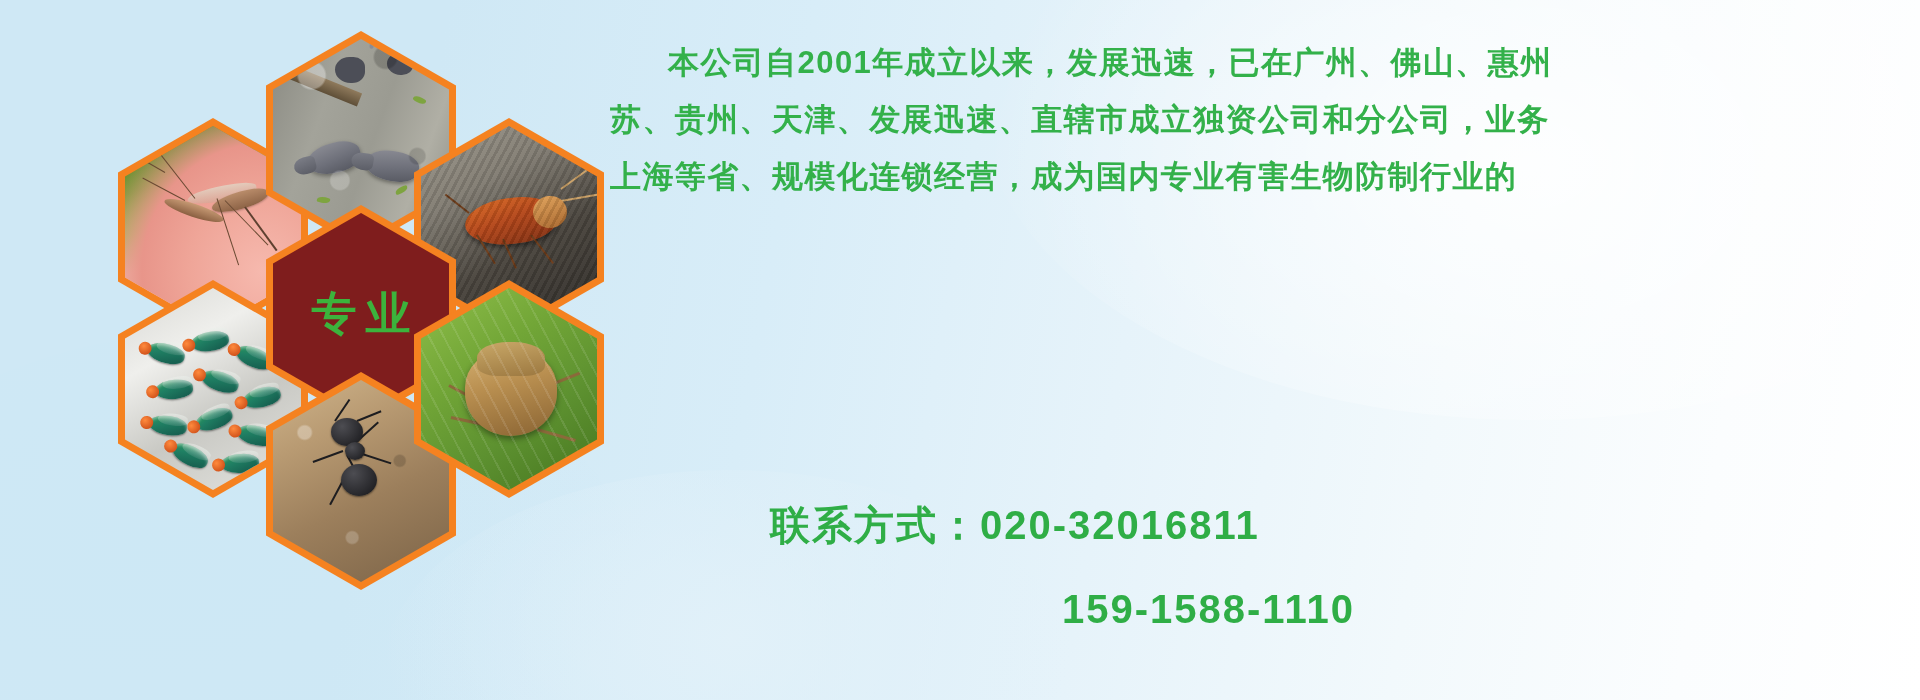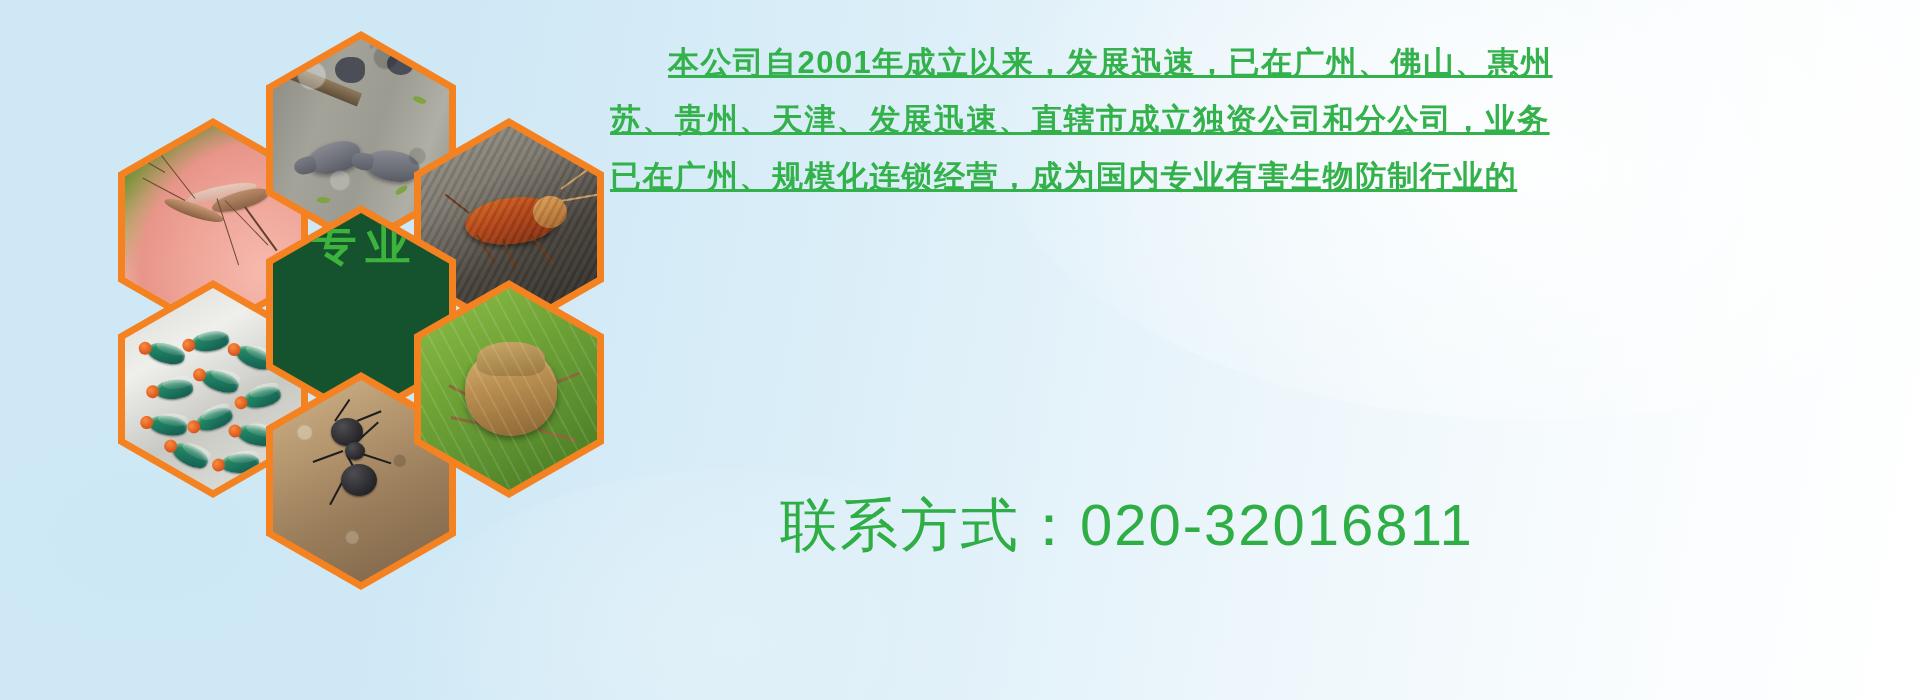--- a/index.html
+++ b/index.html
@@ -79,24 +79,24 @@
   .hex-mosquito  { left: 40px;  top: 118px; }
   .hex-rats      { left: 188px; top: 31px;  }
   .hex-roach     { left: 336px; top: 118px; }
   .hex-center    { left: 188px; top: 205px; }
   .hex-flies     { left: 40px;  top: 280px; }
   .hex-stinkbug  { left: 336px; top: 280px; }
   .hex-ant       { left: 188px; top: 372px; }
 
   
   .hex-center .inner {
-    background: #14532d;
+    background: #7f1d1d;
     display: flex;
-    flex-direction: row;
-    align-items: flex-start;
+    flex-direction: column;
+    align-items: center;
     justify-content: center;
   }
   .center-line {
     color: #3cb33c;
     font-size: 45px;
     font-weight: 700;
     letter-spacing: 9px;
     text-indent: 9px;
     line-height: 1.38;
     white-space: nowrap;
@@ -319,38 +319,36 @@
     top: 34px;
     width: 1295px;
   }
   .para-line {
     color: #33b14a;
     font-size: 31px;
     font-weight: 700;
     line-height: 57px;
     letter-spacing: 1.4px;
     white-space: nowrap;
-    text-decoration: underline;
   }
   .para-line.indent { text-indent: 58px; }
 
   #contact {
     position: absolute;
     left: 770px;
     top: 483px;
     width: 1100px;
   }
   .contact-line {
     color: #2fae46;
-    font-size: 58px;
-    font-weight: 400;
+    font-size: 40px;
+    font-weight: 700;
     line-height: 84px;
     letter-spacing: 2px;
     white-space: nowrap;
-    margin-left: 10px;
   }
   .contact-line.phone2 { text-indent: 292px; }
 </style>
 </head>
 <body>
 
 <div id="banner">
 
   <div class="bg-wash wash-a"></div>
   <div class="bg-wash wash-b"></div>
@@ -462,20 +460,21 @@
           <div class="sb-shield"></div>
         </div>
       </div>
     </div>
 
   </div>
 
   <div id="copy">
     <div class="para-line indent">本公司自2001年成立以来，发展迅速，已在广州、佛山、惠州</div>
     <div class="para-line">苏、贵州、天津、发展迅速、直辖市成立独资公司和分公司，业务</div>
-    <div class="para-line">已在广州、规模化连锁经营，成为国内专业有害生物防制行业的</div>
+    <div class="para-line">上海等省、规模化连锁经营，成为国内专业有害生物防制行业的</div>
   </div>
 
   <div id="contact">
     <div class="contact-line">联系方式：020-32016811</div>
+    <div class="contact-line phone2">159-1588-1110</div>
   </div>
 
 </div>
 
 </body></html>

